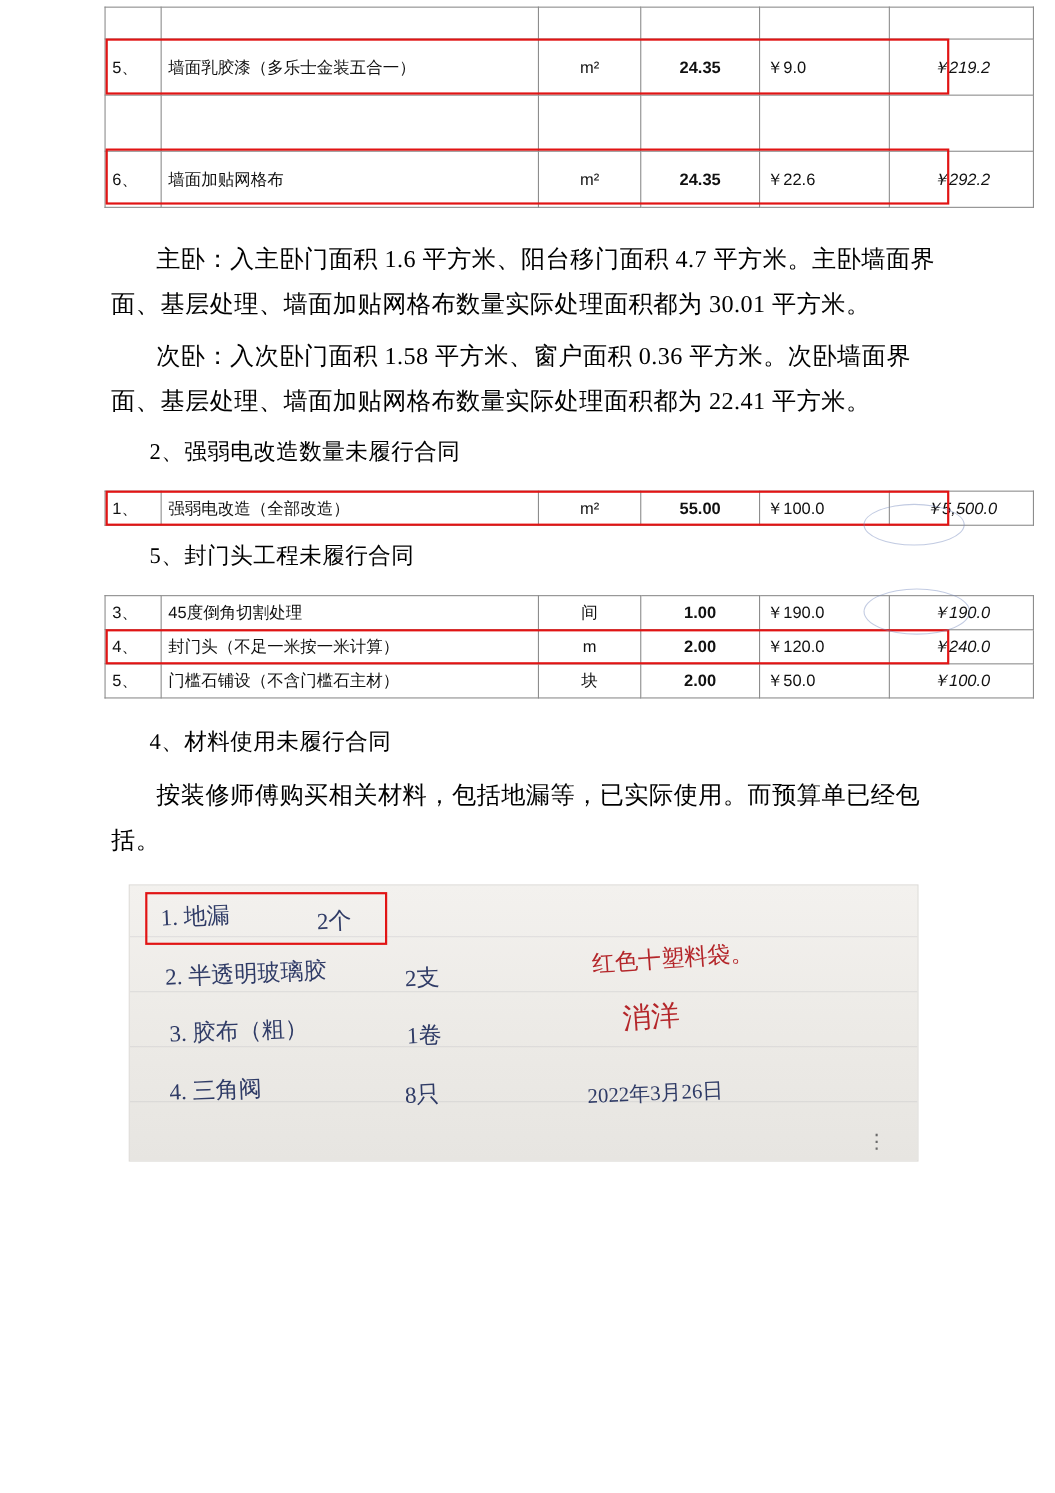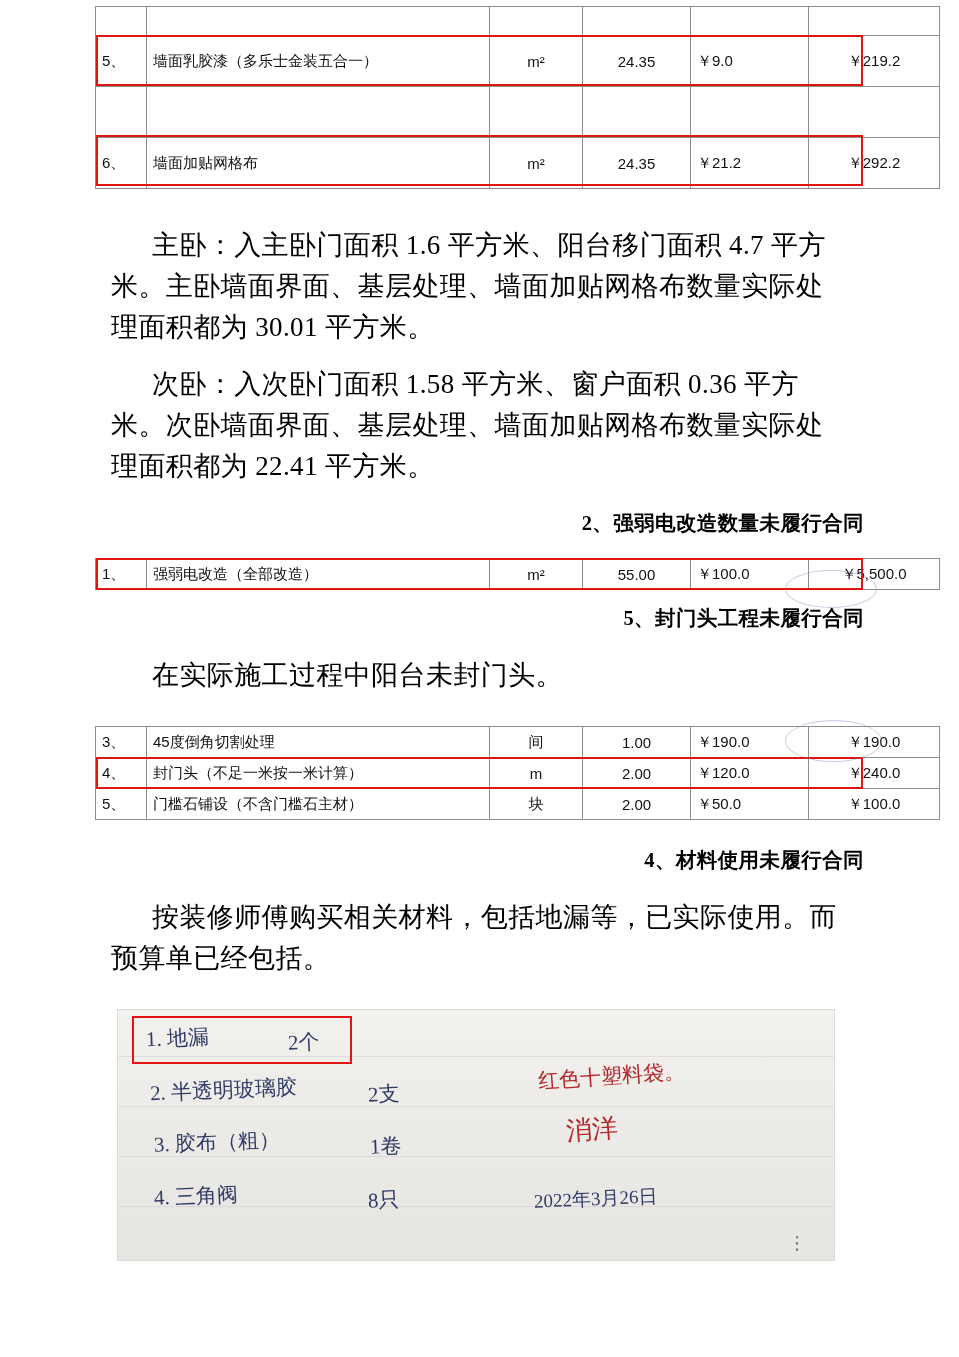--- a/index.html
+++ b/index.html
@@ -36,53 +36,52 @@
     font-size: 15px;
     color: #111;
     padding: 0 6px;
     vertical-align: middle;
     white-space: nowrap;
     overflow: hidden;
   }
   td.c-num { width: 38px; text-align: left; padding-left: 8px; }
   td.c-name { width: 330px; text-align: left; padding-left: 10px; }
   td.c-unit { width: 80px; text-align: center; }
-  td.c-qty  { width: 95px; text-align: center; }
+  td.c-qty  { width: 95px; text-align: center; font-weight: bold; }
   td.c-price{ width: 105px; text-align: left; }
-  td.c-total{ width: 118px; text-align: center; }
+  td.c-total{ width: 118px; text-align: center; font-style: italic; }
   tr.empty td { height: 28px; }
   tr.tall td { height: 50px; }
 
   .table-block { position: relative; }
 
   
   .redbox {
     position: absolute;
     border: 2.2px solid #e11414;
     box-sizing: border-box;
     pointer-events: none;
   }
 
   
   p.body-text {
-    font-size: 27px;
+    font-size: 22px;
     line-height: 41px;
-    margin: 16px;
+    margin: 6px;
     text-indent: 41px;
     letter-spacing: 0.4px;
     font-family: "Liberation Serif", "DejaVu Serif", serif;
   }
   h3.heading {
     font-size: 20.5px;
     line-height: 41px;
     margin: 0;
     text-indent: 41px;
-    font-weight: bold;
+    font-weight: normal;
     letter-spacing: 0.4px;
-    text-align: right;
   }
   .spacer-8 { height: 8px; }
   .spacer-14 { height: 14px; }
   .spacer-20 { height: 20px; }
 
   
   .photo {
     position: relative;
     width: 716px;
     height: 250px;
@@ -160,21 +159,21 @@
           <td class="c-unit"></td>
           <td class="c-qty"></td>
           <td class="c-price"></td>
           <td class="c-total"></td>
         </tr>
         <tr class="tall">
           <td class="c-num">6、</td>
           <td class="c-name">墙面加贴网格布</td>
           <td class="c-unit">m²</td>
           <td class="c-qty">24.35</td>
-          <td class="c-price">￥21.2</td>
+          <td class="c-price">￥22.6</td>
           <td class="c-total">￥292.2</td>
         </tr>
       </tbody>
     </table>
     <div class="redbox" style="left:1px; top:35px; width:767px; height:51px;"></div>
     <div class="redbox" style="left:1px; top:135px; width:767px; height:51px;"></div>
   </div>
 
   <div class="spacer-20"></div>
 
@@ -199,21 +198,20 @@
         </tr>
       </tbody>
     </table>
     <div class="redbox" style="left:1px; top:0px; width:767px; height:32px;"></div>
     <div class="pen-circle" style="left:690px; top:12px; width:90px; height:36px;"></div>
   </div>
 
   <div class="spacer-8"></div>
 
   <h3 class="heading">5、封门头工程未履行合同</h3>
-  <p class="body-text">在实际施工过程中阳台未封门头。</p>
 
   <div class="spacer-14"></div>
 
   <div class="table-block">
     <table class="doc-table">
       <tbody>
         <tr>
           <td class="c-num">3、</td>
           <td class="c-name">45度倒角切割处理</td>
           <td class="c-unit">间</td>

